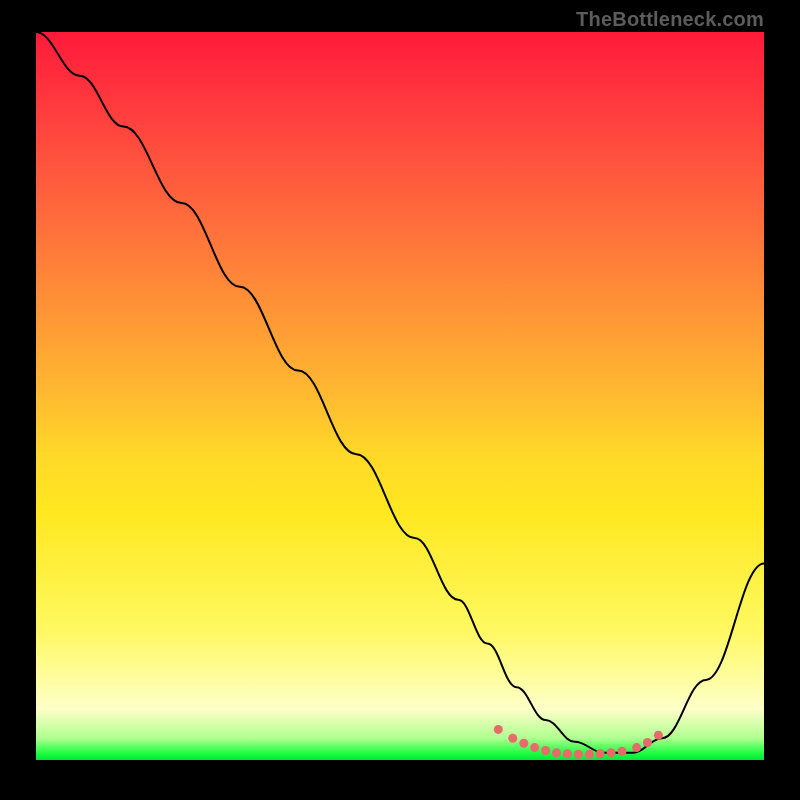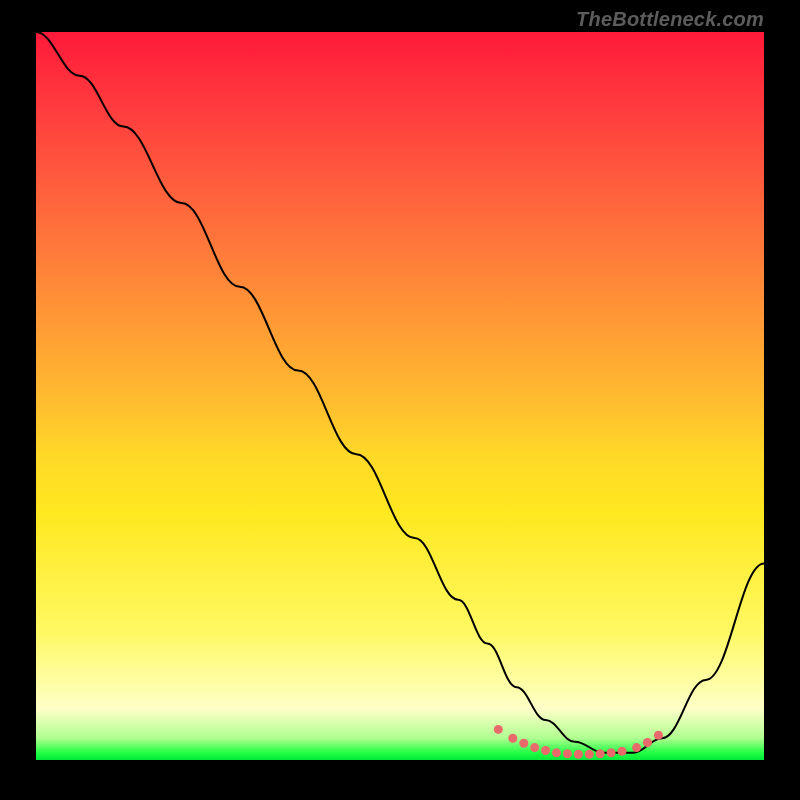--- a/index.html
+++ b/index.html
@@ -2,21 +2,20 @@
 <html><head>
   <meta charset="utf-8">
   <style>
     * { margin: 0; padding: 0; box-sizing: border-box; }
     body { background: #000; width: 800px; height: 800px; overflow: hidden; }
     .chart-container {
       position: relative;
       width: 800px;
       height: 800px;
       background: #000;
-      font-style: italic;
     }
     .plot-area {
       position: absolute;
       left: 36px;
       top: 32px;
       width: 728px;
       height: 728px;
       background: linear-gradient(to bottom,
         #ff1a3a 0%,
         #ff3a3e 10%,

